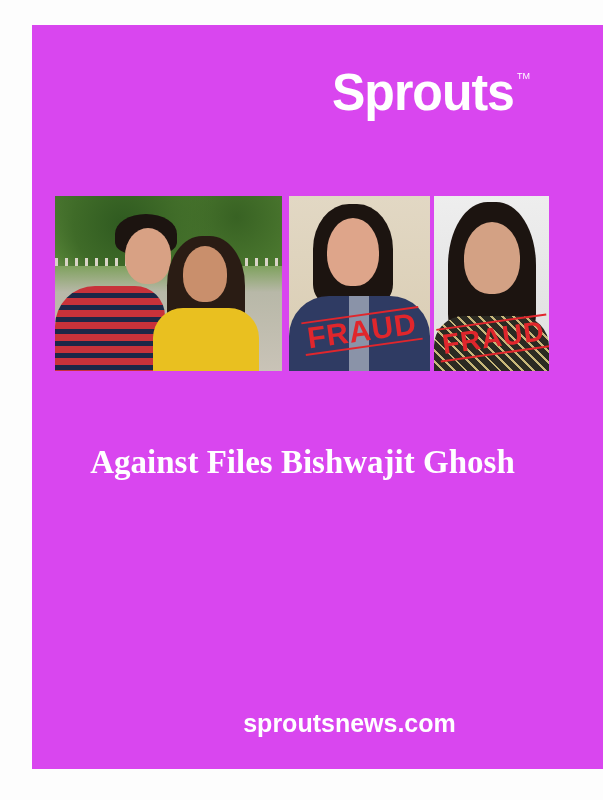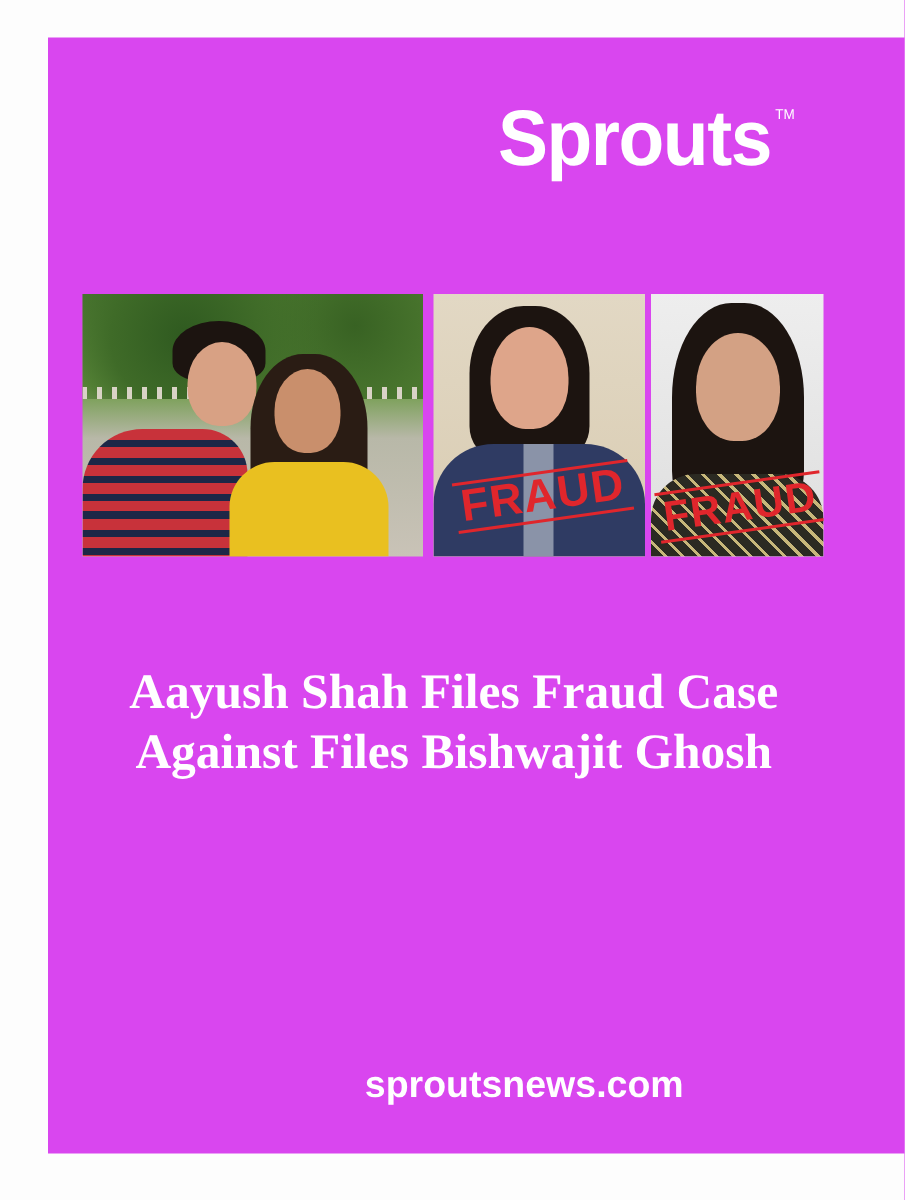--- a/index.html
+++ b/index.html
@@ -50,18 +50,17 @@
   </div>
 
   <div class="photo p3">
     <div class="fig hair" style="left:14px;top:6px;width:88px;height:140px;border-radius:45% 45% 20% 20%;"></div>
     <div class="fig head" style="left:30px;top:26px;width:56px;height:72px;background:#d3a184;"></div>
     <div class="fig" style="left:0;top:120px;width:115px;height:55px;border-radius:30px 30px 0 0;background:repeating-linear-gradient(45deg,#2b2a22 0 6px,#c7b77a 6px 8px);"></div>
     <div class="stamp" style="left:4px;top:125px;font-size:28px;">FRAUD</div>
   </div>
 
   <div class="headline">
-    <div>Aayush Shah Files Fraud Case</div>
     <div>Against Files Bishwajit Ghosh</div>
   </div>
 
   <div class="footer">sproutsnews.com</div>
 </div>
 
 </body></html>

